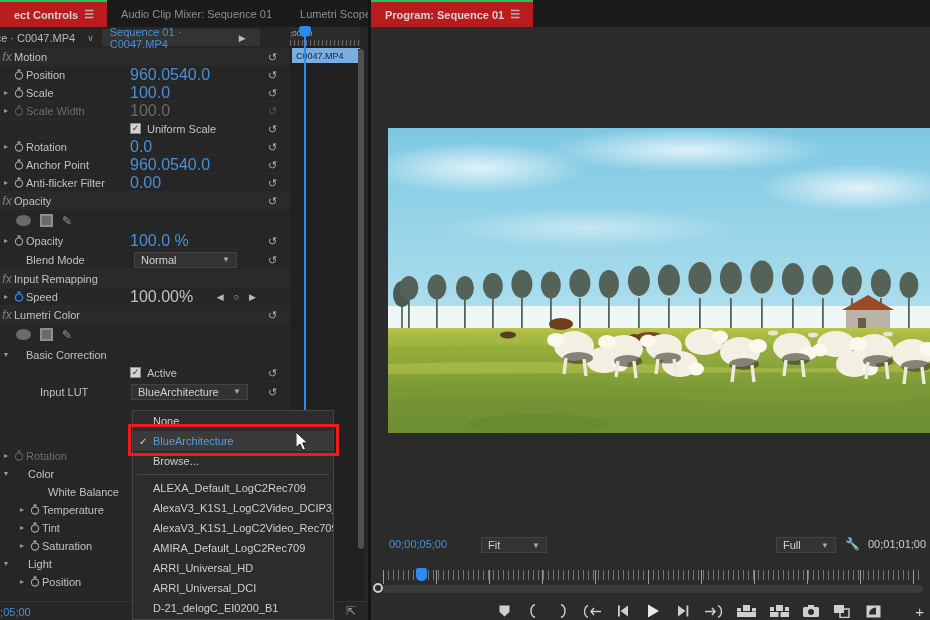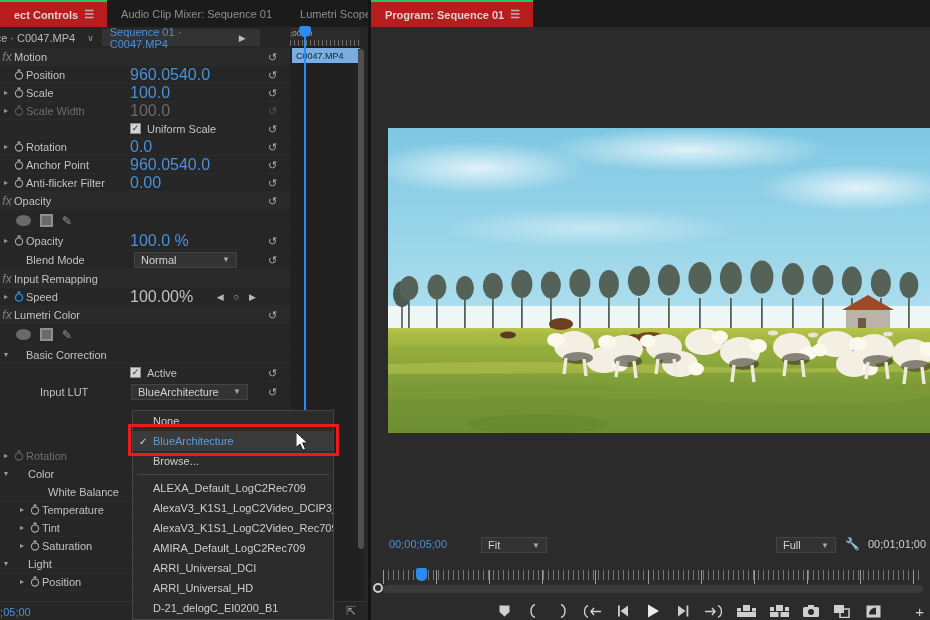--- a/index.html
+++ b/index.html
@@ -501,24 +501,24 @@
     <div class="mi">
         <span>AlexaV3_K1S1_LogC2Video_DCIP3_EE</span>
       </div>
     <div class="mi">
         <span>AlexaV3_K1S1_LogC2Video_Rec709_EE</span>
       </div>
     <div class="mi">
         <span>AMIRA_Default_LogC2Rec709</span>
       </div>
     <div class="mi">
+        <span>ARRI_Universal_HD</span>
+      </div>
+    <div class="mi">
         <span>ARRI_Universal_DCI</span>
-      </div>
-    <div class="mi">
-        <span>ARRI_Universal_HD</span>
       </div>
     <div class="mi">
         <span>D-21_delogC_EI0200_B1</span>
       </div>
     <div class="mi"></div>
   </div>
 
   <div id="redbox"></div>
 
   <svg id="cursor" width="16" height="22" viewBox="0 0 16 22">

